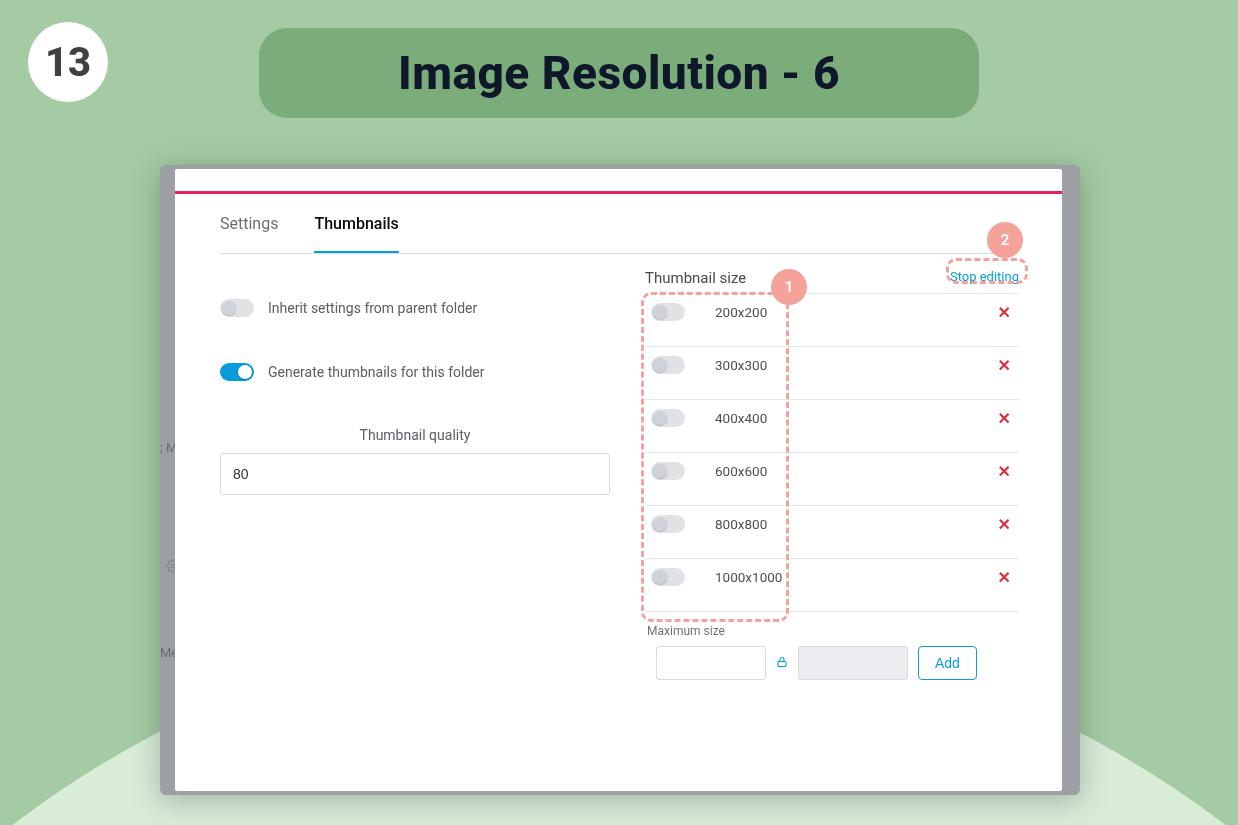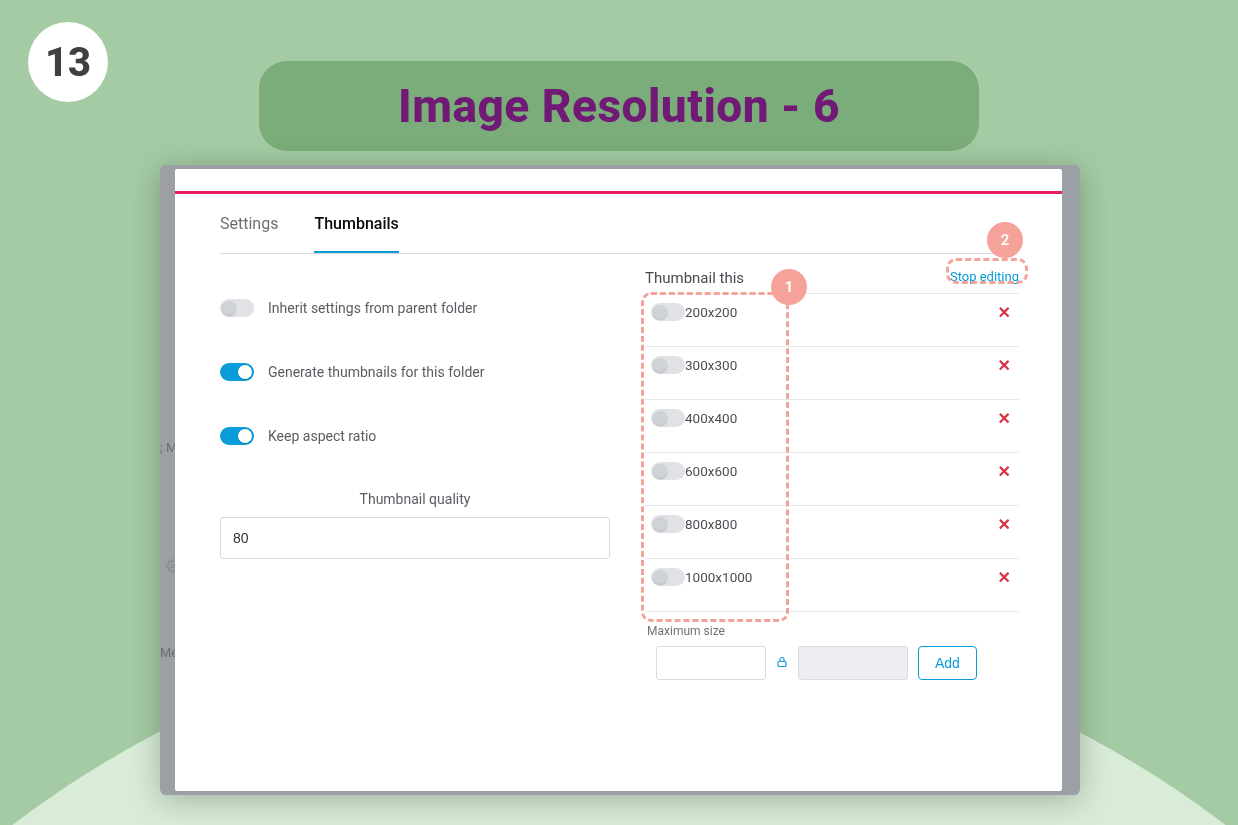--- a/index.html
+++ b/index.html
@@ -38,26 +38,25 @@
 }
 .title-banner {
   position: absolute;
   left: 50%;
   transform: translateX(-50%);
   top: 28px;
   min-width: 720px;
   padding: 18px 44px;
   background: #7aad7a;
   border-radius: 28px;
-  color: #701a75;
+  color: #0f172a;
   font-size: 46px;
   font-weight: 800;
   text-align: center;
   letter-spacing: 0.5px;
-  margin-top: 33px;
 }
 .browser-frame {
   position: absolute;
   left: 160px;
   top: 165px;
   width: 920px;
   height: 630px;
   background: #9ca0a5;
   border-radius: 6px;
   box-shadow: 0 5px 30px rgba(0,0,0,0.25);
@@ -172,21 +171,21 @@
 }
 .size-table {
   border-top: 1px solid #e6e8ec;
 }
 .size-row {
   height: 53px;
   border-bottom: 1px solid #e6e8ec;
   display: flex;
   align-items: center;
   padding: 0 2px 16px 6px;
-  gap: 0;
+  gap: 30px;
 }
 .size-label {
   font-size: 13.5px;
   color: #4b4f54;
 }
 .x-btn {
   margin-left: auto;
   color: #d63344;
   font-size: 16px;
   font-weight: 700;
@@ -286,30 +285,26 @@
 
     <div class="left-col">
       <div class="setting-row">
         <div class="toggle off"></div>
         <div class="label">Inherit settings from parent folder</div>
       </div>
       <div class="setting-row">
         <div class="toggle on"></div>
         <div class="label">Generate thumbnails for this folder</div>
       </div>
-      <div class="setting-row">
-        <div class="toggle on"></div>
-        <div class="label">Keep aspect ratio</div>
-      </div>
       <div class="field-label">Thumbnail quality</div>
       <input class="text-input" value="80" style="">
     </div>
 
     <div class="right-col">
-      <div class="section-title">Thumbnail this</div>
+      <div class="section-title">Thumbnail size</div>
       <div class="stop-editing">Stop editing</div>
 
       <div class="size-table">
         <div class="size-row">
           <div class="toggle off"></div>
           <div class="size-label">200x200</div>
           <div class="x-btn">✕</div>
         </div>
         <div class="size-row">
           <div class="toggle off"></div>

